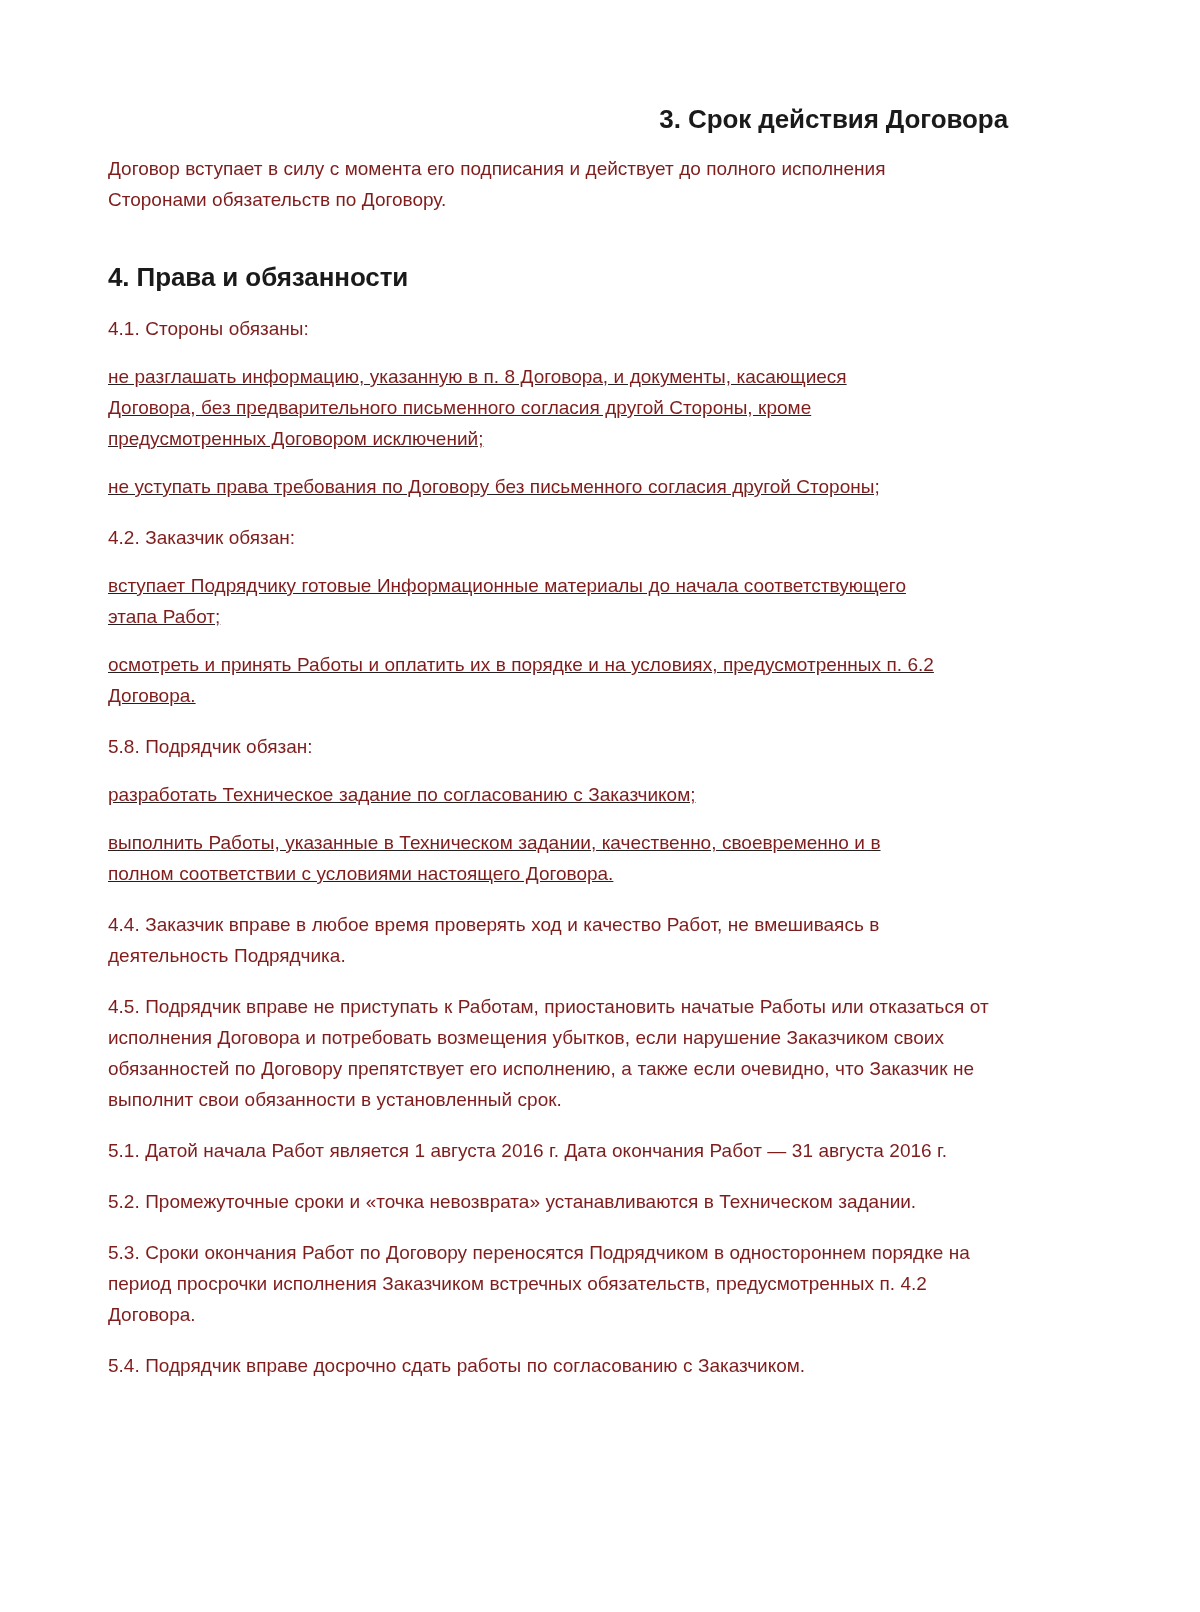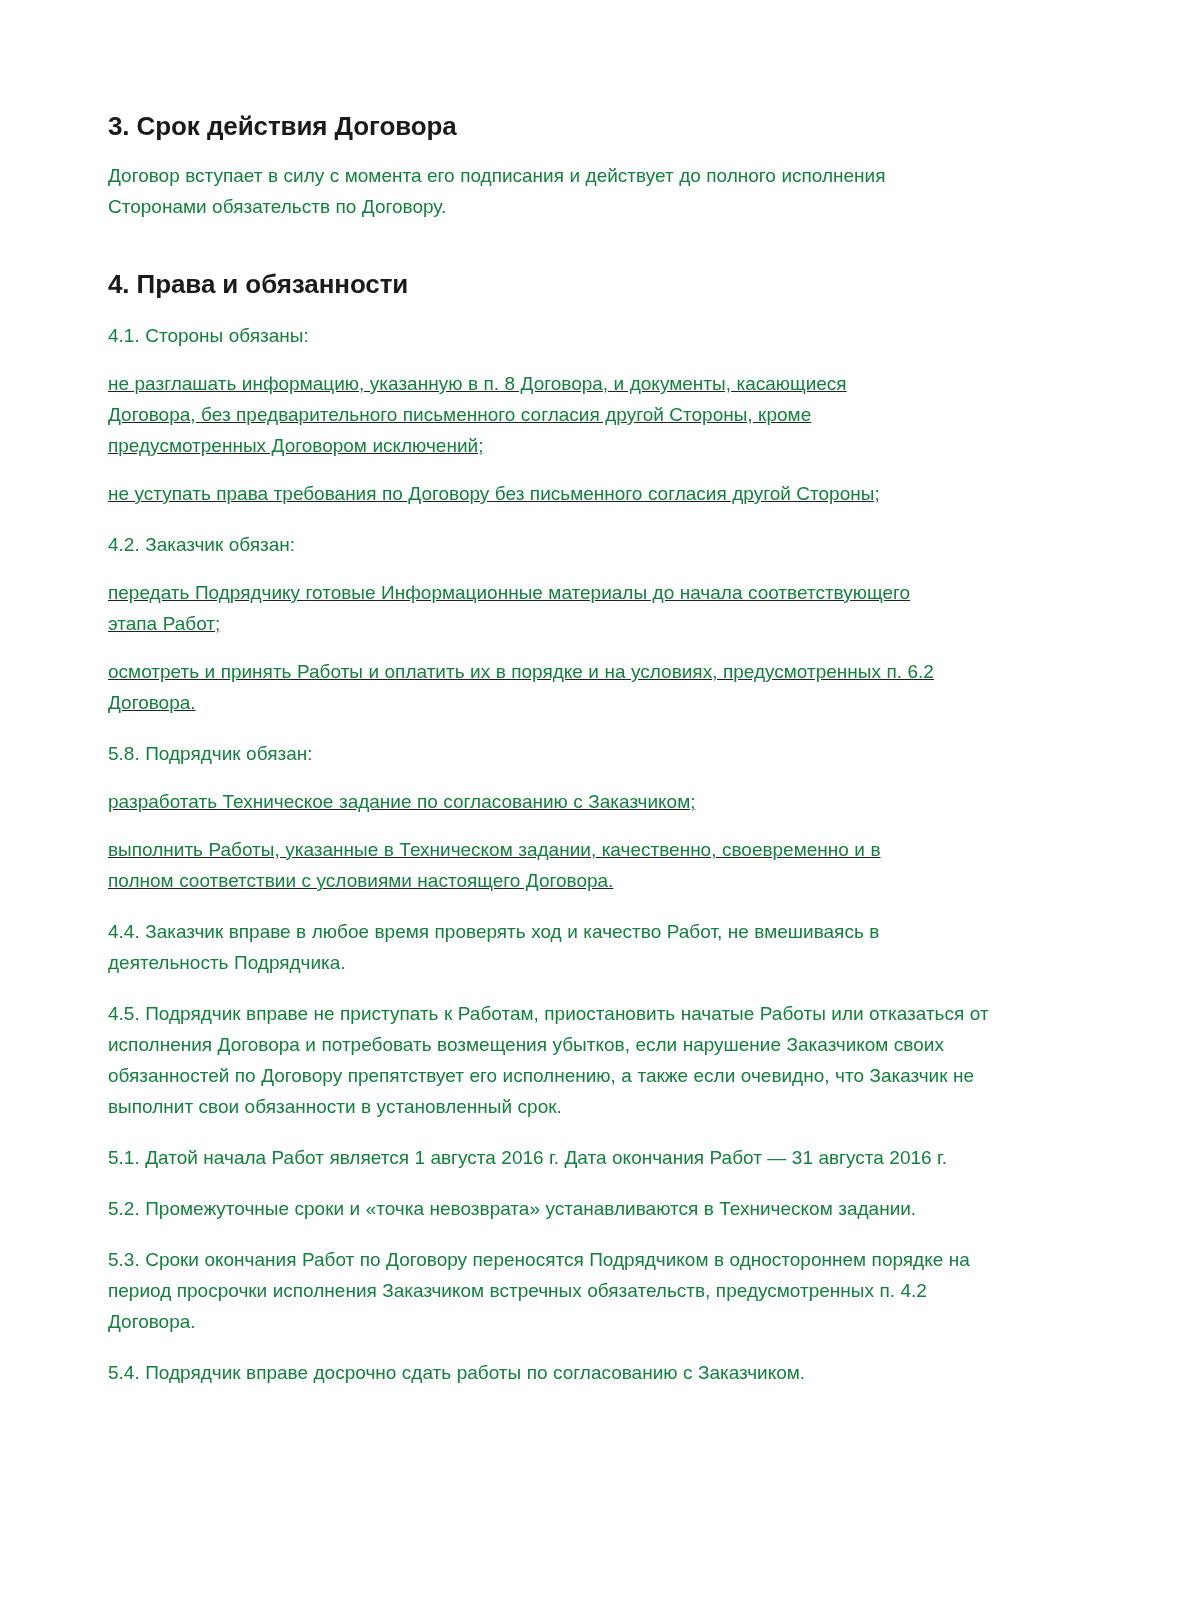--- a/index.html
+++ b/index.html
@@ -36,27 +36,28 @@
   .section {
     margin: 0;
   }
   .section + .section {
     margin-top: 0;
   }
   .heading-block {
     margin-top: 46px;
   }
   .heading-block.first {
-    margin-top: 15px;
+    margin-top: 8px;
+    text-align: right;
   }
   p.para {
     font-size: 19px;
     line-height: 31px;
     margin: 0;
-    color: #15803d;
+    color: #7f1d1d;
     text-align: left;
     word-spacing: 0.2px;
   }
   .para-wrap {
     margin-top: 18px;
   }
   .sub-item {
     margin-left: 68px;
     width: 832px;
   }
@@ -102,21 +103,21 @@
       <div class="sub-item-wrap">
         <p class="para sub-item w-sub">не уступать права требования по Договору без письменного согласия другой Стороны;</p>
       </div>
 
 
       <div class="clause-wrap">
         <p class="para">4.2. Заказчик обязан:</p>
       </div>
 
       <div class="sub-item-wrap">
-        <p class="para sub-item w-sub">передать Подрядчику готовые Информационные материалы до начала соответствующего этапа Работ;</p>
+        <p class="para sub-item w-sub">вступает Подрядчику готовые Информационные материалы до начала соответствующего этапа Работ;</p>
       </div>
 
       <div class="sub-item-wrap">
         <p class="para sub-item w-sub">осмотреть и принять Работы и оплатить их в порядке и на условиях, предусмотренных п. 6.2 Договора.</p>
       </div>
 
       <div class="clause-wrap">
         <p class="para">5.8. Подрядчик обязан:</p>
       </div>
 

